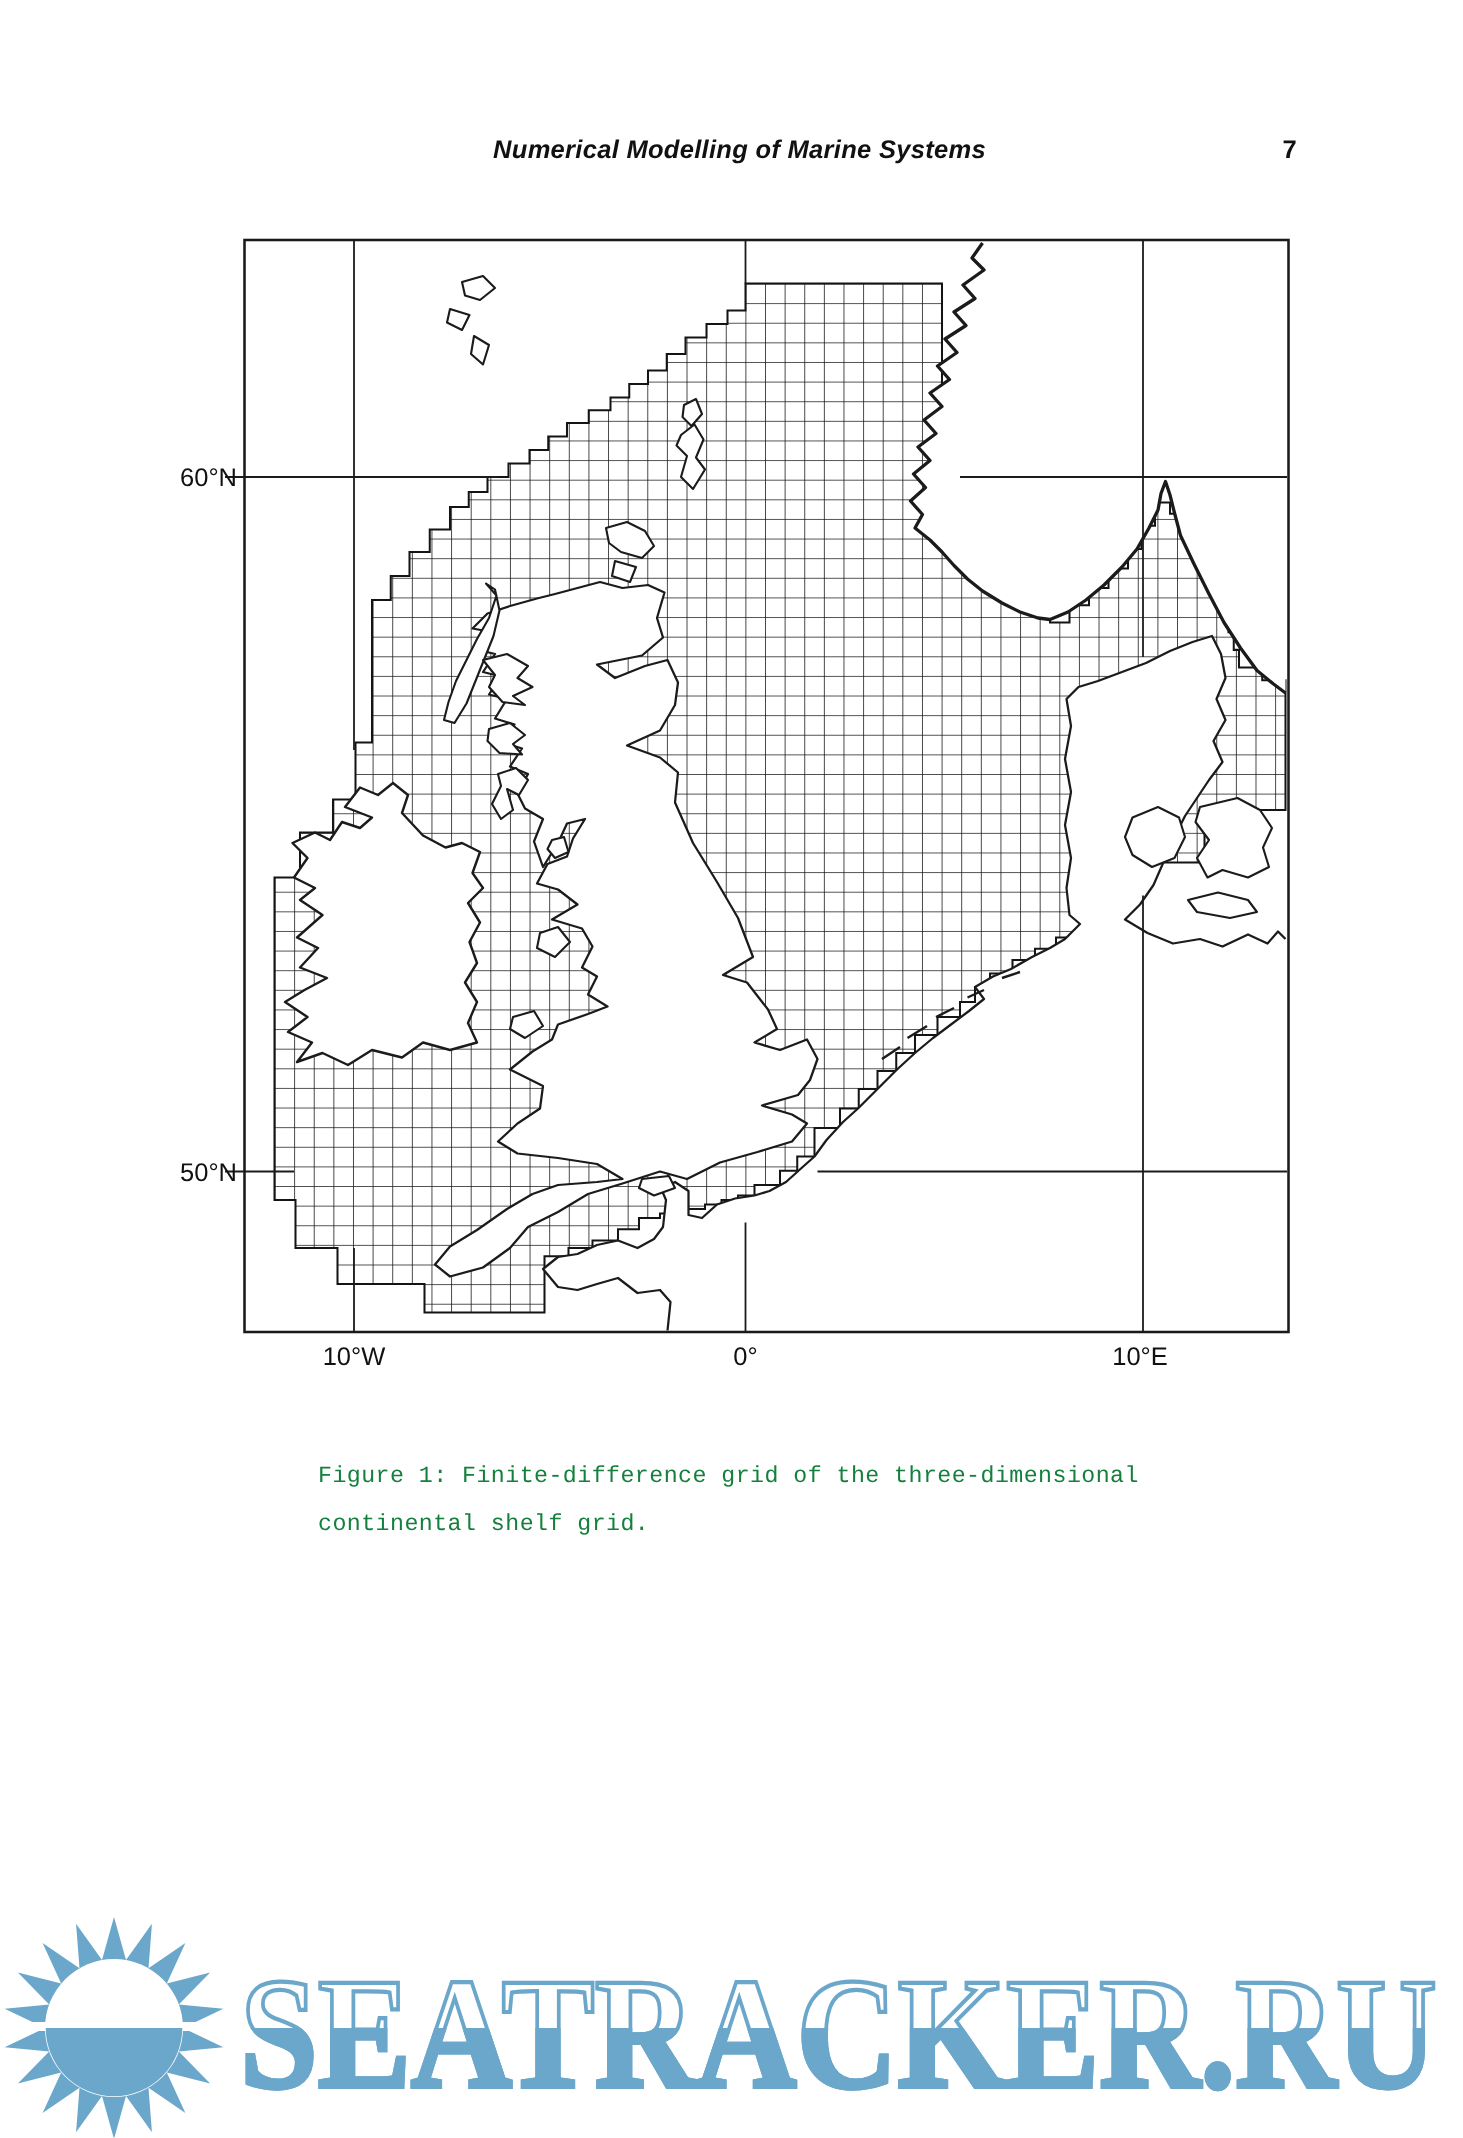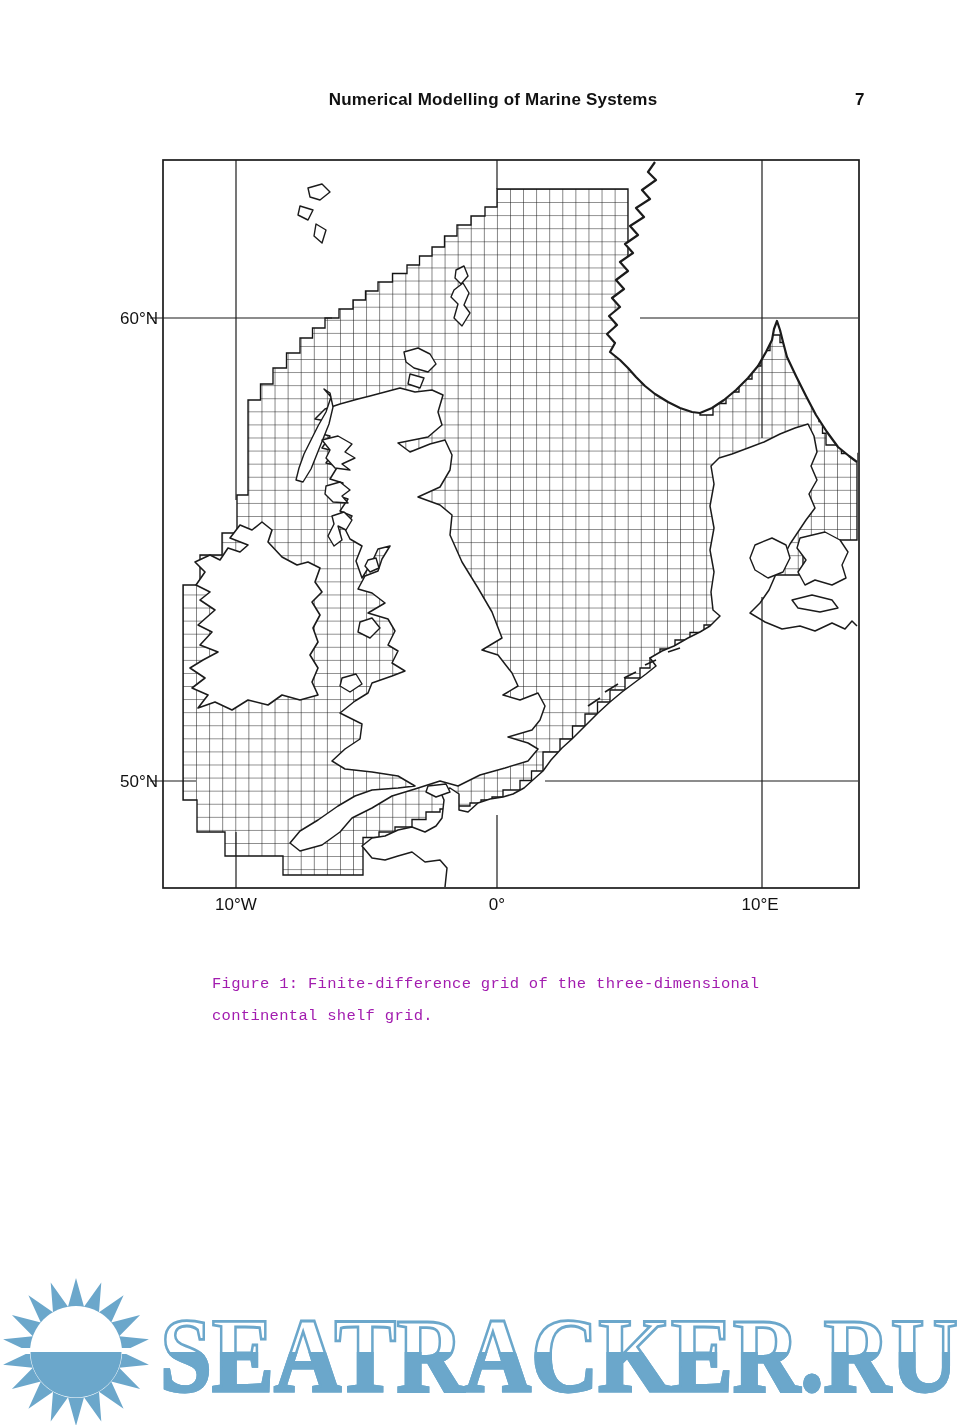--- a/index.html
+++ b/index.html
@@ -1,25 +1,25 @@
 <!DOCTYPE html>
 <html><head>
 <meta charset="utf-8">
 <style>
   html,body{margin:0;padding:0;background:#ffffff;}
   body{width:975px;height:1425px;position:relative;overflow:hidden;
        font-family:"Liberation Sans",sans-serif;}
   .hdr-title{position:absolute;left:493px;top:90px;transform:translateX(-50%);
-       font-family:"Liberation Sans",sans-serif;font-weight:700;
+       font-family:"Liberation Sans",sans-serif;font-style:italic;font-weight:700;
        font-size:17px;color:#111;white-space:nowrap;letter-spacing:.2px;}
   .hdr-page{position:absolute;left:855px;top:90px;font-size:17px;font-weight:700;
        color:#111;font-family:"Liberation Sans",sans-serif;}
   .caption{position:absolute;left:212px;top:968px;width:600px;
        font-family:"Liberation Mono","DejaVu Sans Mono",monospace;
-       font-size:15.5px;color:#a21caf;letter-spacing:.3px;line-height:32px;}
+       font-size:15.5px;color:#15803d;letter-spacing:.3px;line-height:32px;}
   svg text.axis{font-family:"Liberation Sans",sans-serif;font-size:17px;fill:#111;}
   svg text.wm{font-family:"Liberation Serif","DejaVu Serif",serif;font-weight:700;
        font-size:106px;}
 </style>
 </head>
 <body>
 
 <div class="hdr-title">Numerical Modelling of Marine Systems</div>
 <div class="hdr-page">7</div>
 

